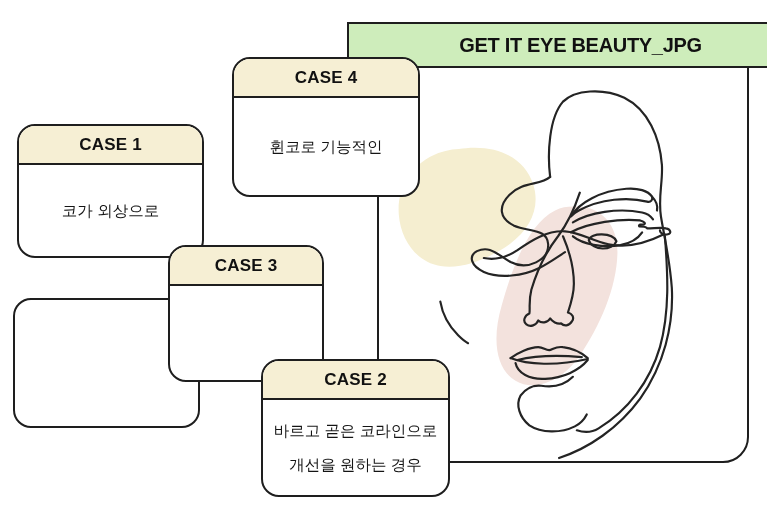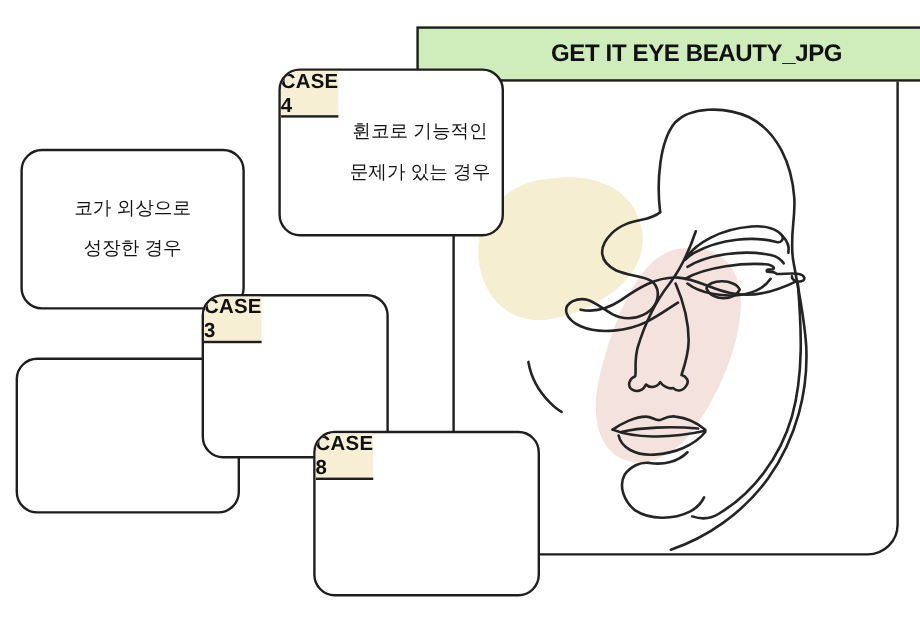--- a/index.html
+++ b/index.html
@@ -17,21 +17,21 @@
   .titlebar{
     position:absolute;left:347px;top:22px;width:467px;height:46px;
     background:#ceedbb;border:2px solid #1e1e1e;box-sizing:border-box;z-index:1;
     display:flex;align-items:center;justify-content:center;
   }
   .titlebar span{
     font-size:20px;font-weight:800;letter-spacing:-0.3px;color:#111111;white-space:nowrap;
   }
   
   .card{
-    position:absolute;display:flex;flex-direction:row;box-sizing:border-box;
+    position:absolute;display:flex;flex-direction:column;box-sizing:border-box;
     background:#ffffff;border:2px solid #1e1e1e;border-radius:18px;overflow:hidden;
   }
   .card-header{
     height:37px;flex:0 0 37px;background:#f6efd4;border-bottom:2px solid #1e1e1e;
     display:flex;align-items:center;justify-content:center;
   }
   .card-header span{font-size:17px;font-weight:700;color:#111111;letter-spacing:0.2px;}
   .card-body{
     flex:1;display:flex;flex-direction:column;align-items:center;justify-content:center;
     text-align:center;font-size:15.5px;font-weight:500;line-height:34px;color:#141414;
@@ -87,44 +87,49 @@
         <path d="M 196 314 C 188 322 176 325 164 323 C 156 322 148 326 143 333 C 138 342 142 355 152 363 C 164 371 184 371 198 364 C 204 361 208 356 210 352"></path>
       </g>
     </svg>
   </section>
 
   <div class="titlebar">
     <span>GET IT EYE BEAUTY_JPG</span>
   </div>
 
   <div class="card case1">
+    <div class="card-header">
+      <span>CASE 1</span>
+    </div>
     <div class="card-body">
       <div>코가 외상으로</div>
-      <div>성장한 경우</div>
     </div>
   </div>
 
   <div class="card case2">
   </div>
 
   <div class="card case3">
     <div class="card-header">
       <span>CASE 3</span>
     </div>
   </div>
 
   <div class="card case4">
     <div class="card-header">
       <span>CASE 4</span>
     </div>
     <div class="card-body">
       <div>휜코로 기능적인</div>
-      <div>문제가 있는 경우</div>
     </div>
   </div>
 
   <div class="card case5">
     <div class="card-header">
-      <span>CASE 8</span>
+      <span>CASE 2</span>
+    </div>
+    <div class="card-body">
+      <div>바르고 곧은 코라인으로</div>
+      <div>개선을 원하는 경우</div>
     </div>
   </div>
 
 </div>
 
 </body></html>

